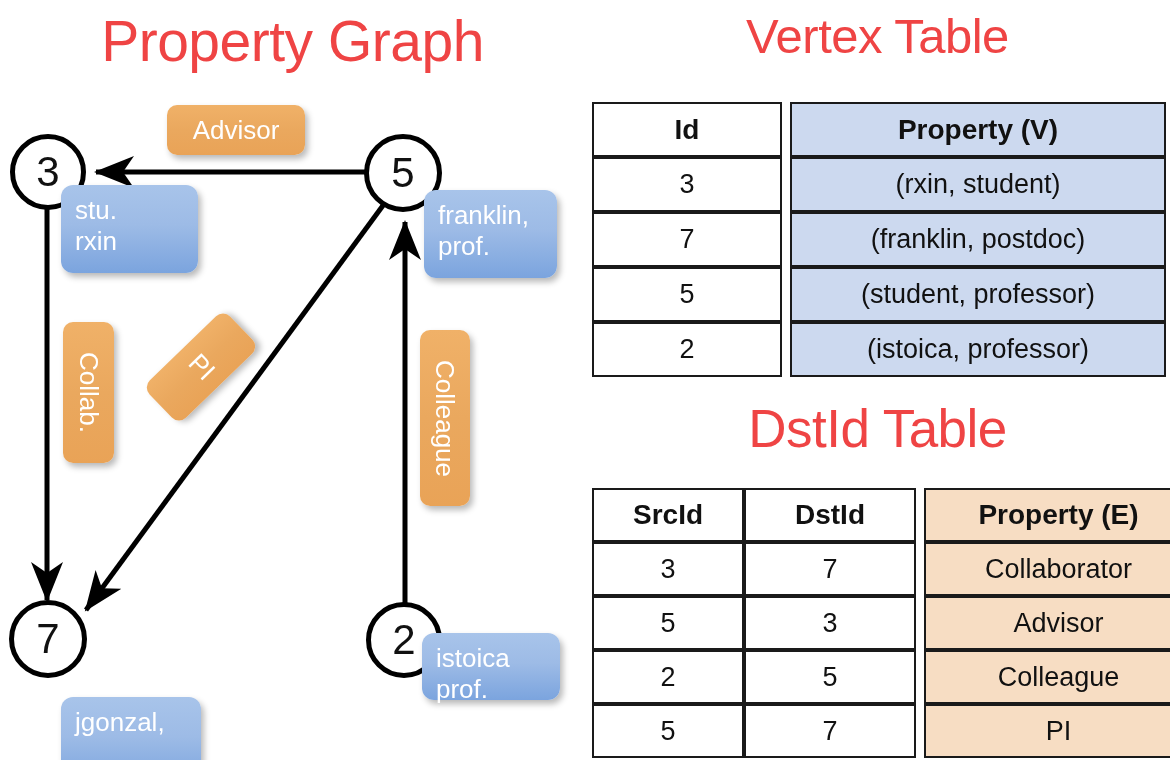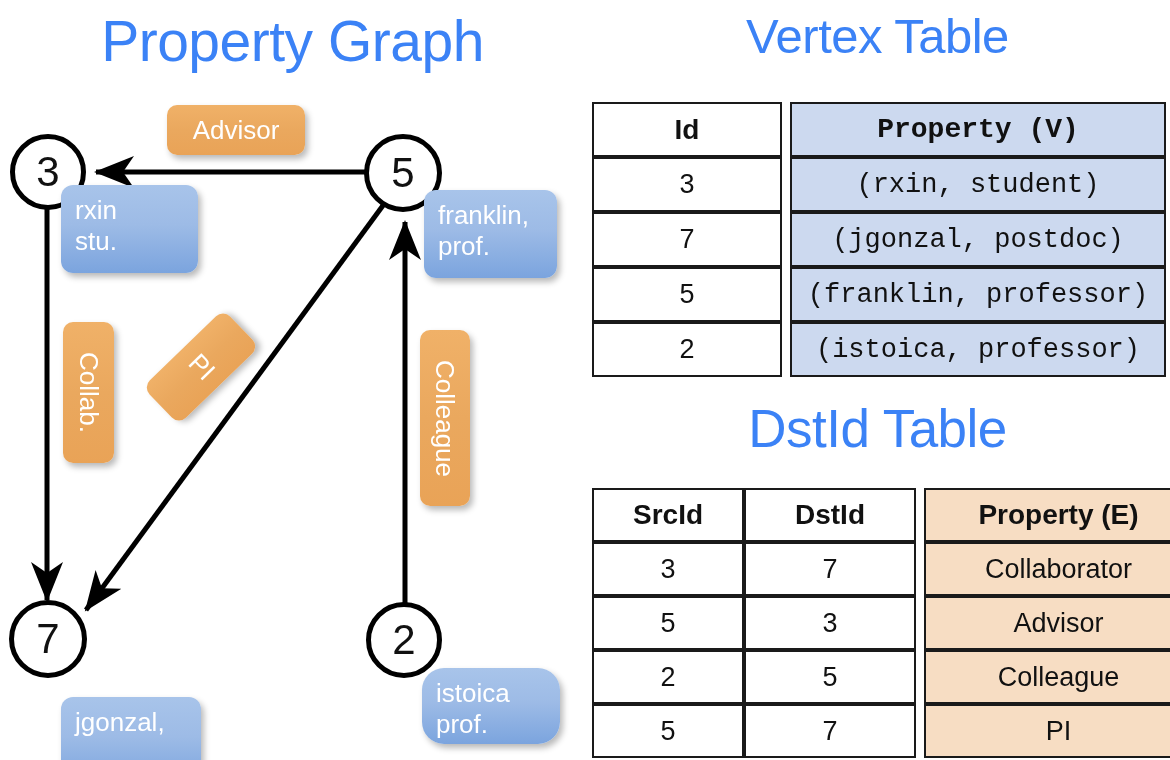--- a/index.html
+++ b/index.html
@@ -14,21 +14,21 @@
     background: #ffffff;
     overflow: hidden;
     font-family: "Liberation Sans", sans-serif;
   }
 
   
   .title {
     position: absolute;
     font-family: "Liberation Sans", sans-serif;
     font-weight: 300;
-    color: #3b82f6;
+    color: #ef4444;
     white-space: nowrap;
     letter-spacing: -0.5px;
   }
   #title-property-graph { left: 0px;   top: 8px;  width: 585px; text-align: center; font-size: 57px; }
   #title-vertex-table   { left: 585px; top: 8px;  width: 585px; text-align: center; font-size: 49px; }
   #title-edge-table     { left: 585px; top: 398px; width: 585px; text-align: center; font-size: 53px; }
 
   
   #graph-panel {
     position: absolute;
@@ -119,21 +119,21 @@
     font-size: 27px;
     padding: 4px;
     box-sizing: border-box;
   }
   .tbl th { font-weight: bold; font-size: 28px; }
   .gap-col { border: none !important; width: 6px; background: #ffffff; }
 
   #vertex-table { left: 592px; top: 102px; width: 572px; }
   #vertex-table td, #vertex-table th { height: 55px; }
   #vertex-table .c-id   { width: 190px; }
-  #vertex-table .c-prop { width: 376px; background: #ccd9ef; font-family: Liberation Mono, monospace; }
+  #vertex-table .c-prop { width: 376px; background: #ccd9ef; }
 
   #edge-table { left: 592px; top: 488px; width: 572px; }
   #edge-table td, #edge-table th { height: 54px; }
   #edge-table .c-src  { width: 152px; text-align: center; }
   #edge-table .c-dst  { width: 172px; }
   #edge-table .c-prop { width: 269px; background: #f7ddc3; }
 </style>
 </head>
 <body>
 
@@ -173,34 +173,34 @@
 
     <div class="vnode" style="left:9px; top:600px; width:78px; height:78px;">
       <span>7</span>
     </div>
 
     <div class="vnode" style="left:366px; top:602px; width:76px; height:76px;">
       <span>2</span>
     </div>
 
     <div class="prop-box" style="left:61px; top:185px; width:137px; height:88px;">
+      <div>stu.</div>
       <div>rxin</div>
-      <div>stu.</div>
     </div>
 
     <div class="prop-box" style="left:424px; top:190px; width:133px; height:88px;">
       <div>franklin,</div>
       <div>prof.</div>
     </div>
 
     <div class="prop-box" style="left:61px; top:653px; width:140px; height:88px;margin-top:44px;">
       <div>jgonzal,</div>
     </div>
 
-    <div class="prop-box" style="left:422px; top:668px; width:138px; height:76px;border-radius:22px;">
+    <div class="prop-box" style="left:422px; top:633px; width:138px; height:67px;">
       <div>istoica</div>
       <div>prof.</div>
     </div>
 
     <div class="edge-label" style="left:167px; top:105px; width:138px; height:50px;">
       <span>Advisor</span>
     </div>
 
     <div class="edge-label vertical" style="left:63px; top:322px; width:51px; height:141px;">
       <span>Collab.</span>
@@ -226,26 +226,26 @@
     </thead>
     <tbody>
       <tr>
         <td class="c-id">3</td>
         <td class="gap-col"></td>
         <td class="c-prop">(rxin, student)</td>
       </tr>
       <tr>
         <td class="c-id">7</td>
         <td class="gap-col"></td>
-        <td class="c-prop">(jgonzal, postdoc)</td>
+        <td class="c-prop">(franklin, postdoc)</td>
       </tr>
       <tr>
         <td class="c-id">5</td>
         <td class="gap-col"></td>
-        <td class="c-prop">(franklin, professor)</td>
+        <td class="c-prop">(student, professor)</td>
       </tr>
       <tr>
         <td class="c-id">2</td>
         <td class="gap-col"></td>
         <td class="c-prop">(istoica, professor)</td>
       </tr>
     </tbody>
   </table>
 
   <table class="tbl" id="edge-table">

